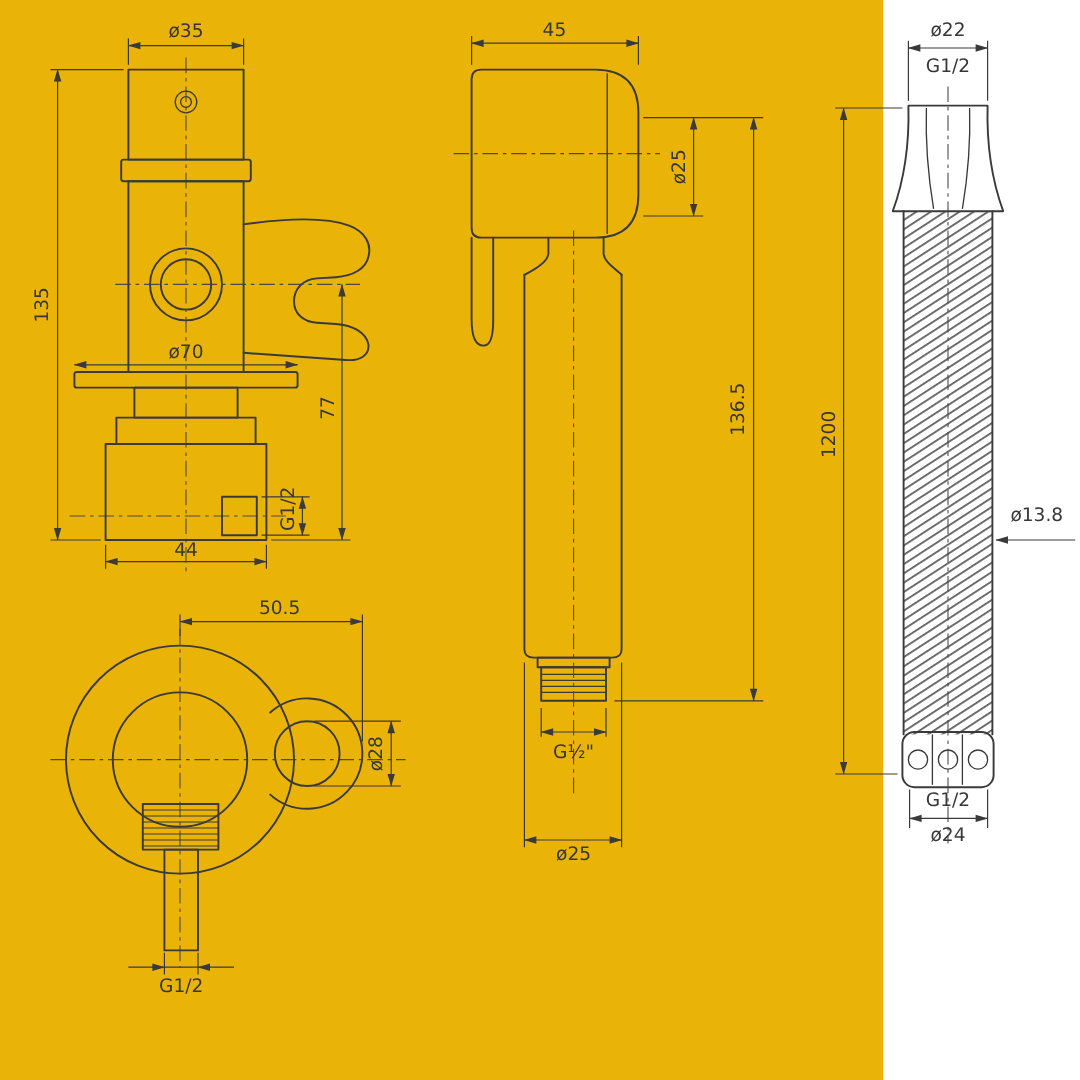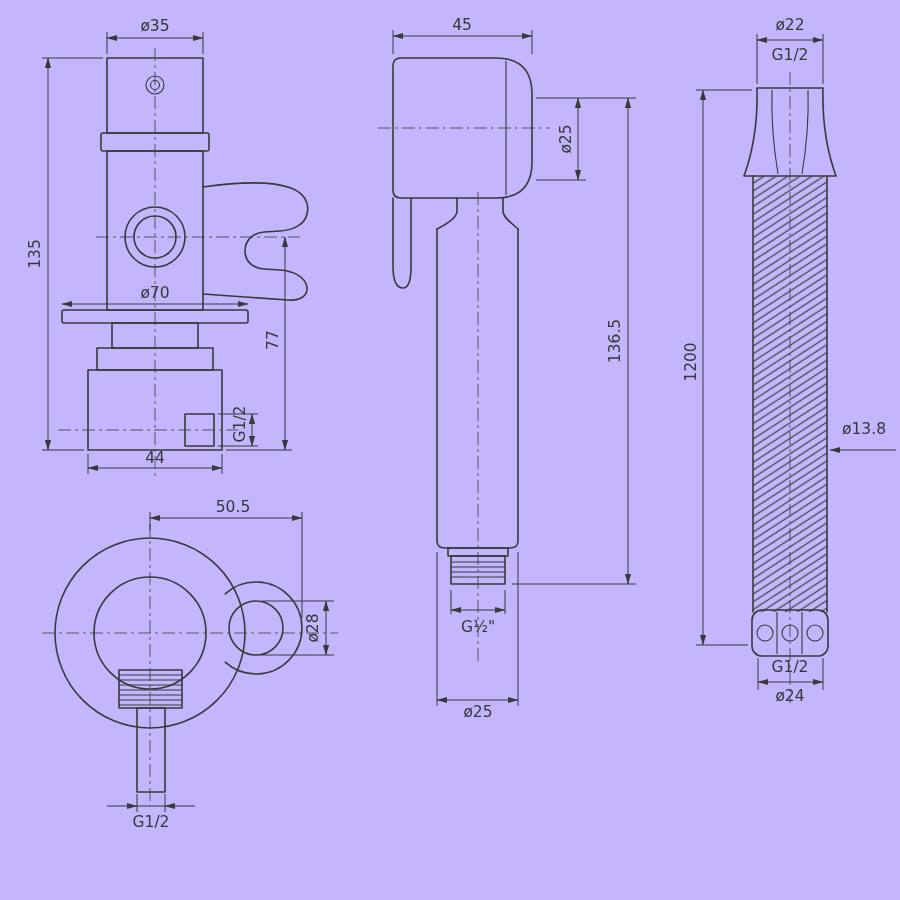--- a/index.html
+++ b/index.html
@@ -1,16 +1,16 @@
 <!DOCTYPE html>
 <html><head>
 <meta charset="utf-8">
 <style>
   html,body{margin:0;padding:0;background:#ffffff;width:900px;height:900px;overflow:hidden}
-  .stage{position:relative;width:900px;height:900px;background:#c4b5fd}
+  .stage{position:relative;width:736px;height:900px;background:#eab308}
   svg{display:block}
   svg text{font-family:"DejaVu Sans","Liberation Sans",sans-serif;font-size:15.5px;fill:#373737}
   .ol{fill:none;stroke:#3a3a3a;stroke-width:1.6;stroke-linejoin:round;stroke-linecap:round}
   .md{fill:none;stroke:#3a3a3a;stroke-width:1.1}
   .dim{fill:none;stroke:#3a3a3a;stroke-width:1}
   .cl{fill:none;stroke:#4a4a4a;stroke-width:0.9;stroke-dasharray:13 4 3 4}
 </style>
 </head>
 <body>
 

